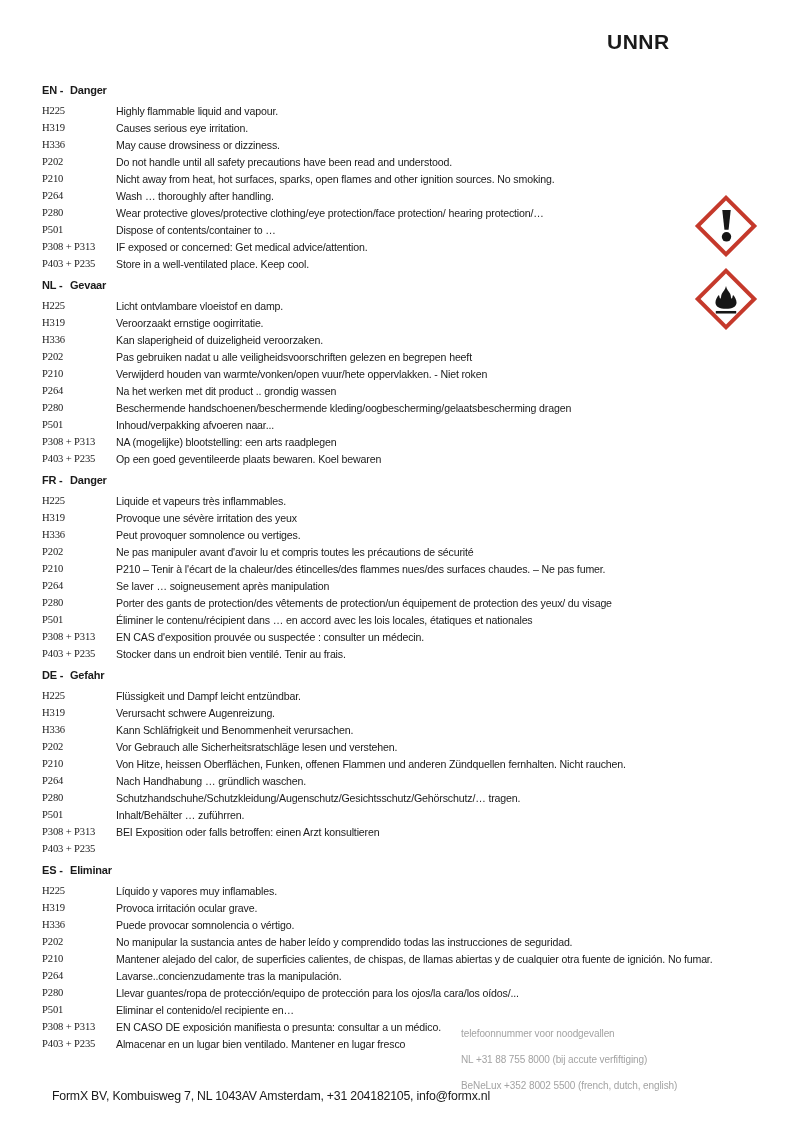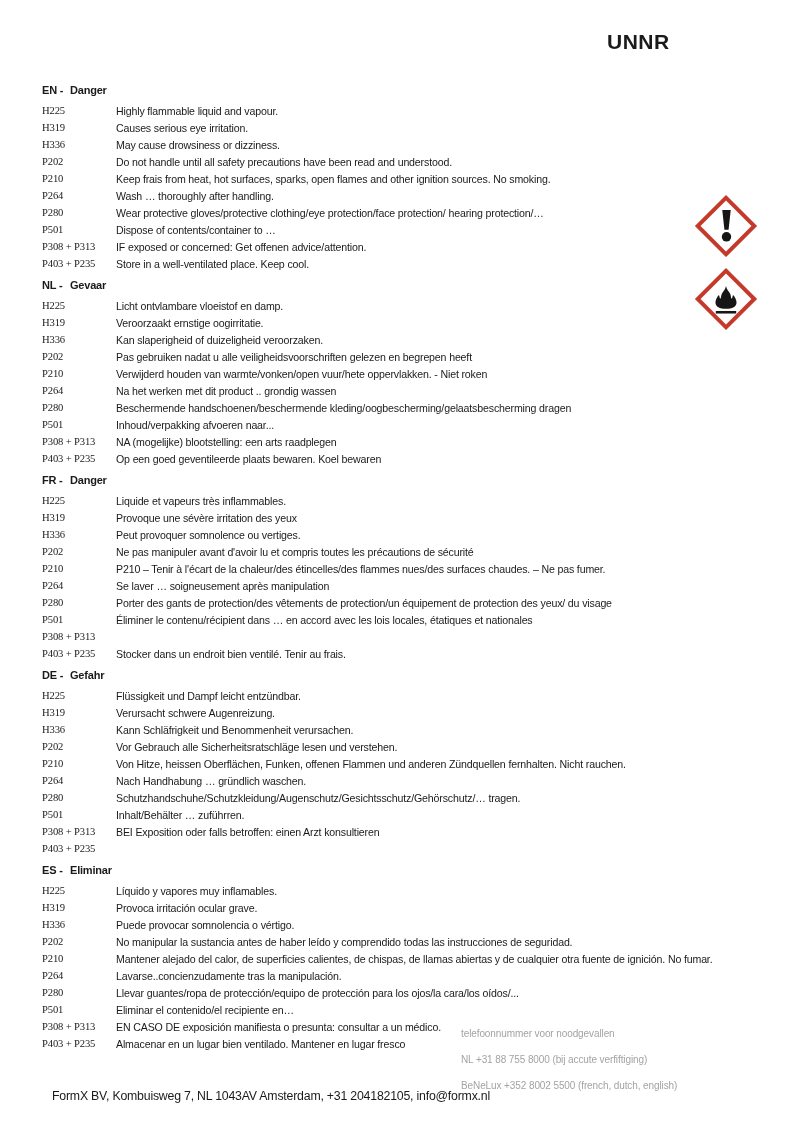--- a/index.html
+++ b/index.html
@@ -75,41 +75,41 @@
     <span class="text">May cause drowsiness or dizziness.</span>
   </div>
 
   <div class="row">
     <span class="code">P202</span>
     <span class="text">Do not handle until all safety precautions have been read and understood.</span>
   </div>
 
   <div class="row">
     <span class="code">P210</span>
-    <span class="text">Keep frais from heat, hot surfaces, sparks, open flames and other ignition sources. No smoking.</span>
+    <span class="text">Nicht away from heat, hot surfaces, sparks, open flames and other ignition sources. No smoking.</span>
   </div>
 
   <div class="row">
     <span class="code">P264</span>
     <span class="text">Wash … thoroughly after handling.</span>
   </div>
 
   <div class="row">
     <span class="code">P280</span>
     <span class="text">Wear protective gloves/protective clothing/eye protection/face protection/ hearing protection/…</span>
   </div>
 
   <div class="row">
     <span class="code">P501</span>
     <span class="text">Dispose of contents/container to …</span>
   </div>
 
   <div class="row">
     <span class="code">P308 + P313</span>
-    <span class="text">IF exposed or concerned: Get offenen advice/attention.</span>
+    <span class="text">IF exposed or concerned: Get medical advice/attention.</span>
   </div>
 
   <div class="row">
     <span class="code">P403 + P235</span>
     <span class="text">Store in a well-ventilated place. Keep cool.</span>
   </div>
 </section>
 
   <section class="sec">
     <div class="sec-header">
@@ -207,20 +207,21 @@
     <span class="text">Porter des gants de protection/des vêtements de protection/un équipement de protection des yeux/ du visage</span>
   </div>
 
   <div class="row">
     <span class="code">P501</span>
     <span class="text">Éliminer le contenu/récipient dans … en accord avec les lois locales, étatiques et nationales</span>
   </div>
 
   <div class="row">
     <span class="code">P308 + P313</span>
+    <span class="text">EN CAS d'exposition prouvée ou suspectée : consulter un médecin.</span>
   </div>
 
   <div class="row">
     <span class="code">P403 + P235</span>
     <span class="text">Stocker dans un endroit bien ventilé. Tenir au frais.</span>
   </div>
 </section>
 
   <section class="sec">
     <div class="sec-header">

